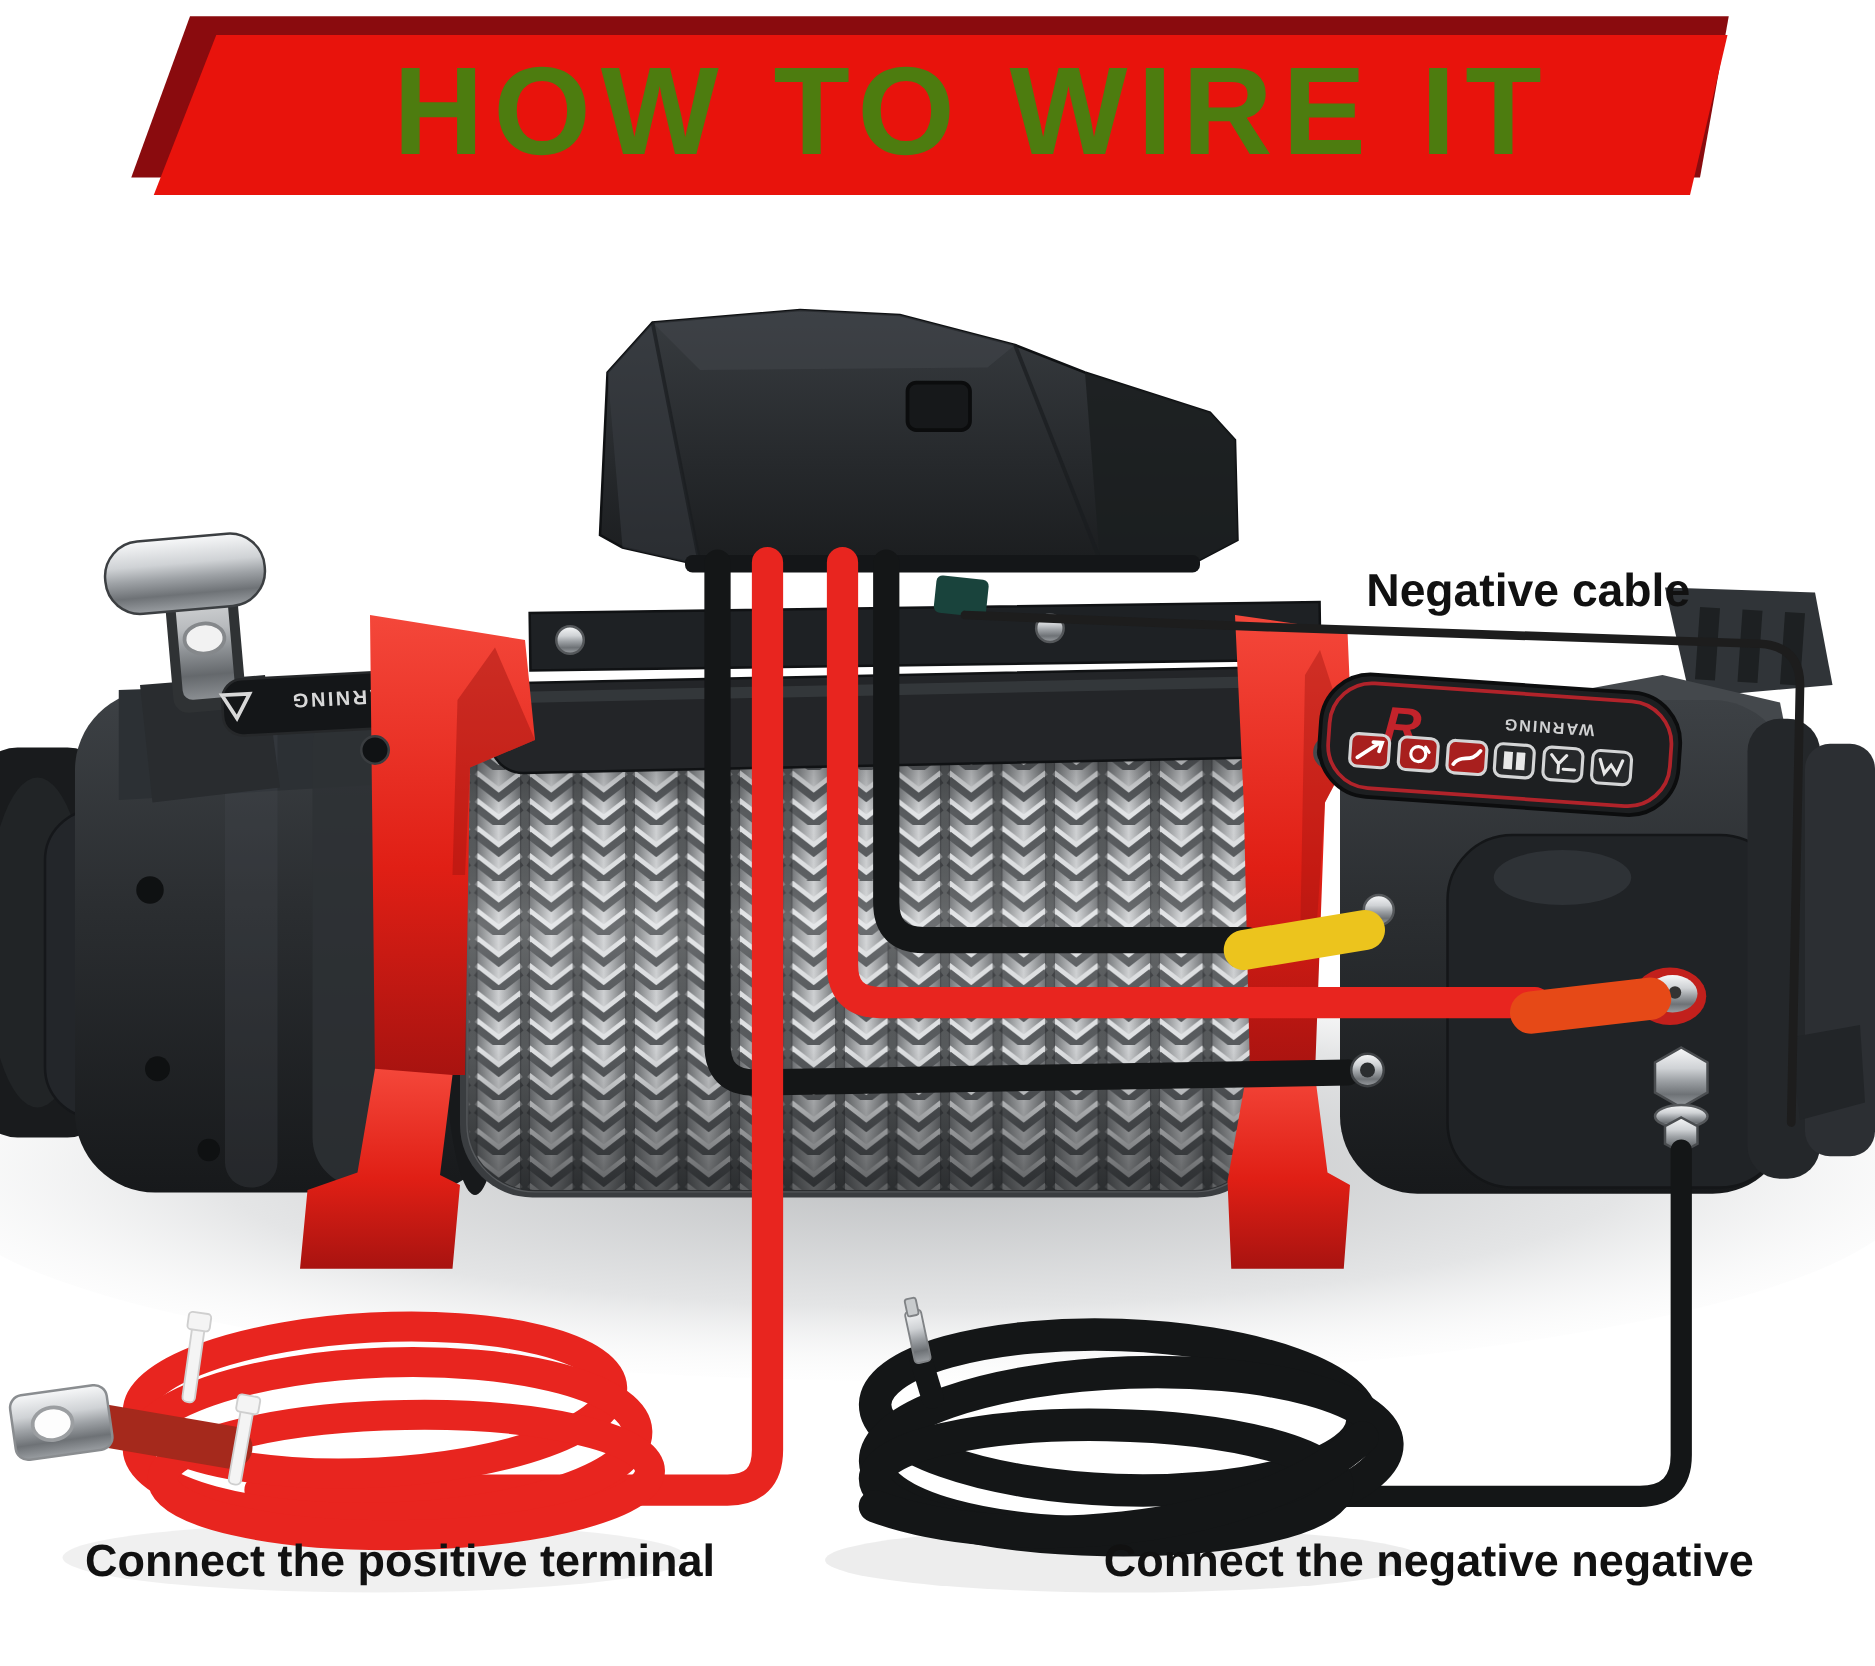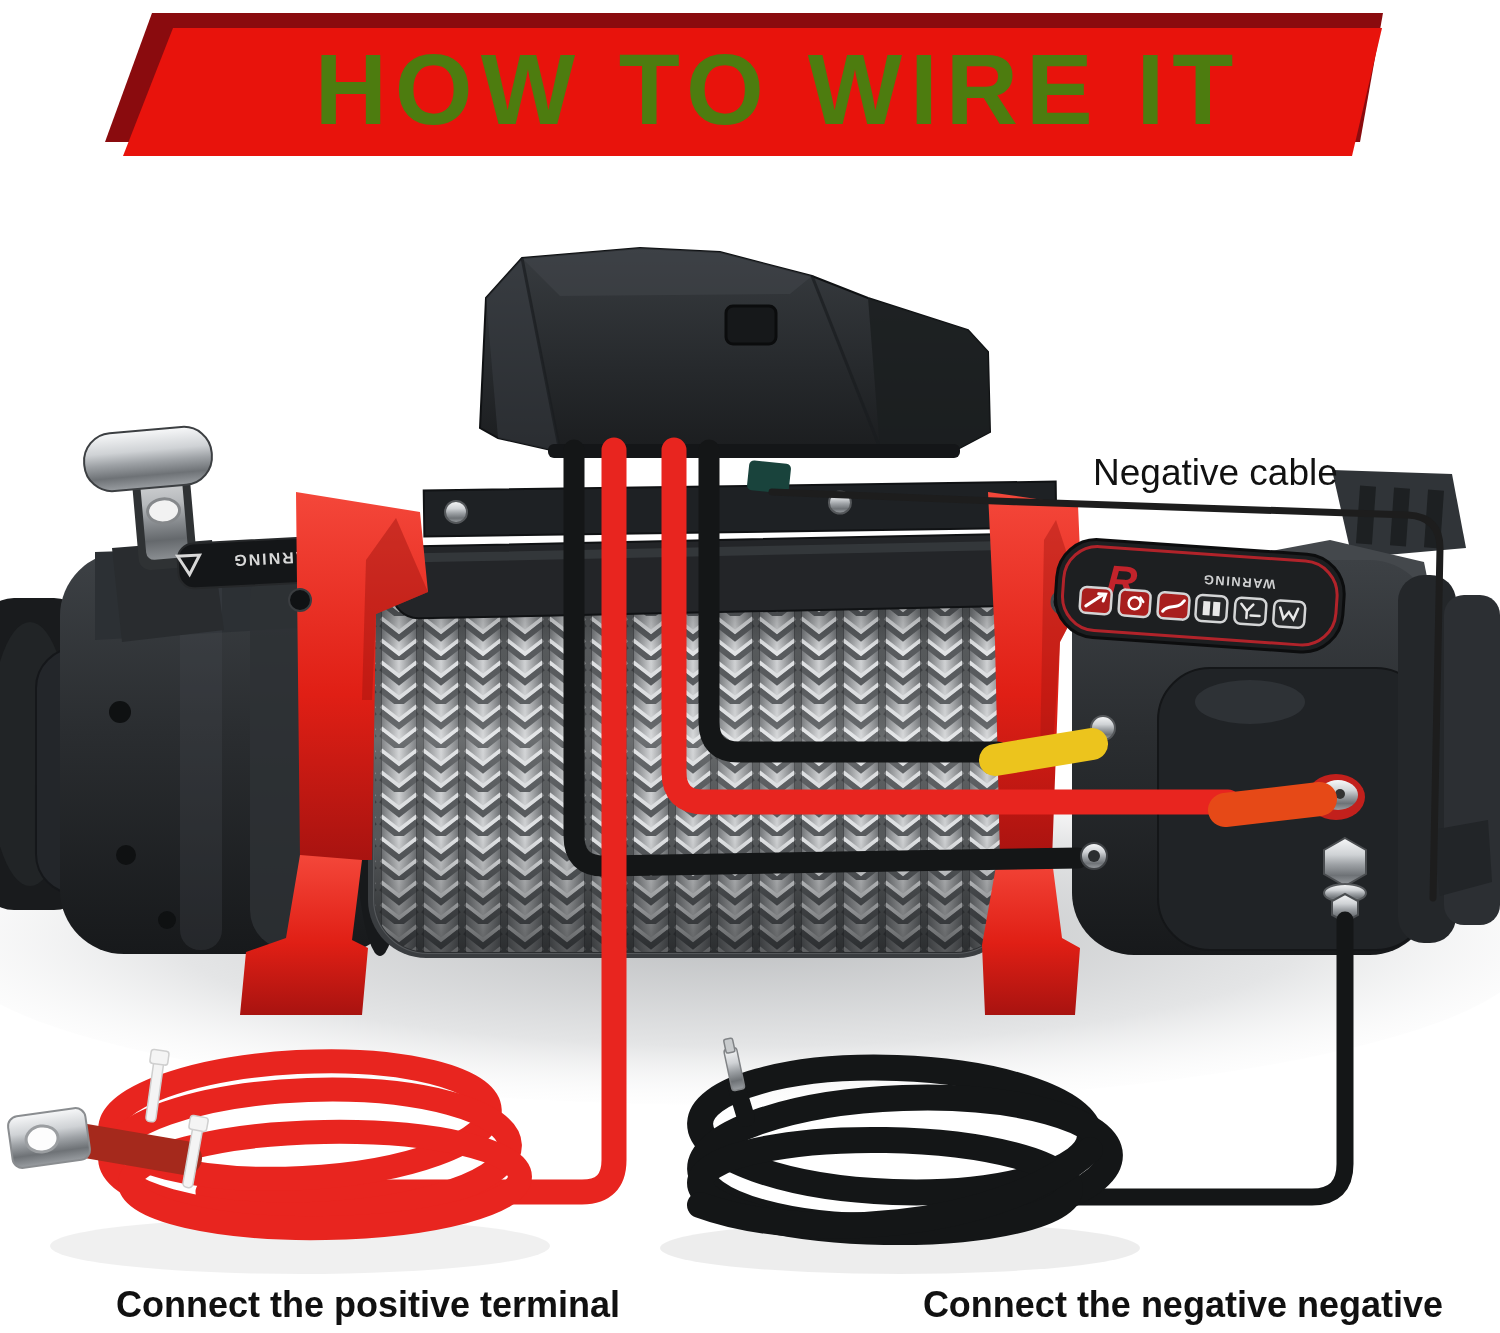--- a/index.html
+++ b/index.html
@@ -2,24 +2,24 @@
 <html style="--background: #ffffff; --banner-red: #e8130c; --banner-shadow: #8a0b0e; --accent-red: #d6242a; --bracket-red: #e02218; --cable-red: #e8251f; --cable-black: #141617; --boot-yellow: #ecc41d; --boot-orange: #e64917; --annotation-line: #1d1d1d; --rope-gray: #a7aaad; --body-dark: #26292c; --text-black: #111111;"><head>
 <meta charset="utf-8">
 <style>
   html,body{margin:0;padding:0;background:#fff;}
   .stage{position:relative;width:1500px;height:1333px;background:var(--background,#ffffff);
          font-family:"Liberation Sans",sans-serif;overflow:hidden;}
   .art{position:absolute;left:0;top:0;width:1500px;height:1333px;display:block;}
   .banner-title{position:absolute;left:170px;top:38px;width:1216px;height:102px;
     text-align:center;font-size:100px;line-height:102px;font-weight:900;
     letter-spacing:8px;color:#4d7c0f;white-space:nowrap;}
-  .neg-label{position:absolute;left:1093px;top:452px;font-size:37px;font-weight:normal;
+  .neg-label{position:absolute;left:1093px;top:452px;font-size:37px;font-weight:bold;
     color:var(--text-black,#111);white-space:nowrap;}
-  .caption{position:absolute;top:1284px;font-size:36px;font-weight:bold;
-    color:var(--text-black,#111);text-align:right;white-space:nowrap;}
+  .caption{position:absolute;top:1228px;font-size:36px;font-weight:bold;
+    color:var(--text-black,#111);text-align:center;white-space:nowrap;}
   .caption.pos{left:20px;width:600px;}
   .caption.neg{left:843px;width:600px;}
   
   .c-banner{fill:var(--banner-red,#e8130c);}
   .c-banner-shadow{fill:var(--banner-shadow,#8a0b0e);}
   .s-cable-red{stroke:var(--cable-red,#e8251f);}
   .s-cable-black{stroke:var(--cable-black,#141617);}
   .s-boot-yellow{stroke:var(--boot-yellow,#ecc41d);}
   .s-boot-orange{stroke:var(--boot-orange,#e64917);}
   .s-thin-line{stroke:var(--annotation-line,#1d1d1d);}

